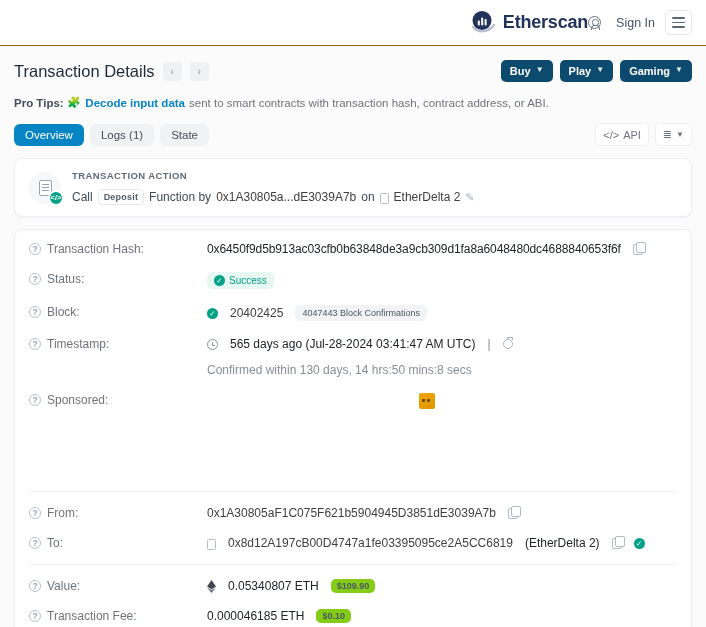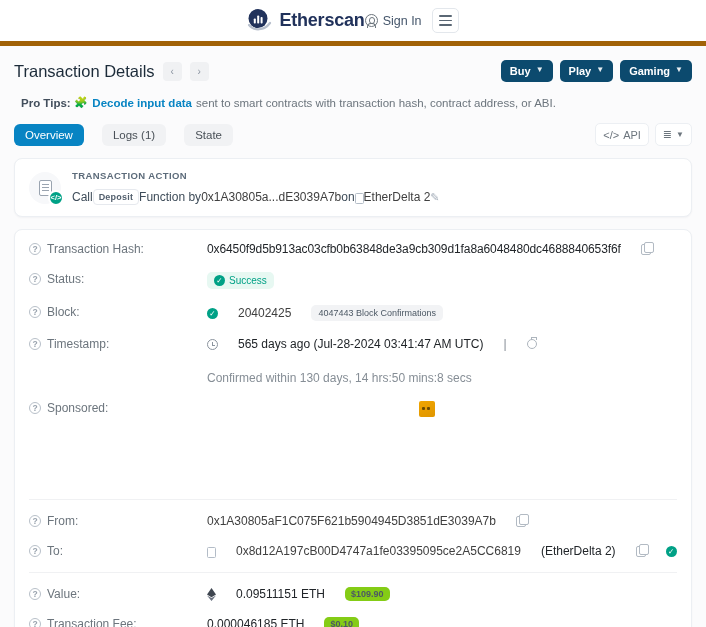--- a/index.html
+++ b/index.html
@@ -8,29 +8,29 @@
     background: #ffffff;
     font-family: "Liberation Sans", sans-serif;
     color: #212529;
     overflow: hidden;
   }
   .page { width: 706px; height: 627px; position: relative; background: #fbfbfc; }
 
   
   .navbar {
     height: 46px; background: #ffffff;
-    display: flex; align-items: center; justify-content: center;
+    display: flex; align-items: center; justify-content: flex-end;
     padding: 0 14px;
-    border-bottom: 5px solid #a16207;
+    border-bottom: 1px solid #a16207;
   }
   .brand { display: flex; align-items: center; gap: 7px; }
   .brand-logo { width: 25px; height: 25px; position: relative; }
   .brand-name { font-size: 18px; font-weight: 700; color: #21325b; letter-spacing: -0.2px; }
   .nav-right { display: flex; align-items: center; gap: 10px; }
-  .signin { display: flex; align-items: center; gap: 5px; font-size: 12.5px; color: #45566b; cursor: pointer; }
+  .signin { display: flex; align-items: center; gap: 15px; font-size: 12.5px; color: #45566b; cursor: pointer; }
   .signin-ico { width: 13px; height: 13px; border: 1.2px solid #6c757d; border-radius: 50%; position: relative; }
   .signin-ico:before {
     content: ""; position: absolute; left: 3.2px; top: 2px;
     width: 4.5px; height: 4.5px; border: 1.1px solid #6c757d; border-radius: 50%;
   }
   .signin-ico:after {
     content: ""; position: absolute; left: 1.8px; top: 7.5px;
     width: 7px; height: 4px; border: 1.1px solid #6c757d; border-bottom: none;
     border-radius: 4px 4px 0 0;
   }
@@ -56,33 +56,33 @@
   .title-right { display: flex; align-items: center; gap: 7px; }
   .pill-btn {
     background: #0c4a6e; color: #fff; font-size: 11px; font-weight: 600;
     border: none; border-radius: 5px; padding: 5px 9px;
     display: flex; align-items: flex-start; gap: 5px; cursor: pointer;
   }
   .pill-btn .caret { font-size: 8px; opacity: .9; }
 
   
   .protips {
-    padding: 14px 14px 0 21px; font-size: 11.5px; color: #6c757d;
+    padding: 14px 14px 0 14px; font-size: 11.5px; color: #6c757d;
     display: flex; align-items: center; gap: 4px; flex-wrap: wrap;
   }
   .protips .label { font-weight: 600; color: #424e5c; }
   .puzzle { font-size: 11px; }
   .protips a { color: #0784c3; text-decoration: none; font-weight: 600; cursor: pointer; }
 
   
   .tabsrow {
     display: flex; align-items: center; justify-content: space-between;
     padding: 14px 14px 0 14px;
   }
-  .tabs { display: flex; gap: 18px; }
+  .tabs { display: flex; gap: 6px; }
   .tab {
     font-size: 11.5px; padding: 5px 11px; border-radius: 6px;
     color: #495057; background: #f1f2f4; cursor: pointer; border: none;
   }
   .tab.active { background: #0784c3; color: #fff; }
   .tabs-right { display: flex; gap: 6px; }
   .ghost-btn {
     font-size: 11px; color: #6c757d; background: #fff;
     border: 1px solid #eceff3; border-radius: 5px; padding: 4px 7px;
     display: flex; align-items: center; gap: 4px; cursor: pointer;
@@ -119,21 +119,21 @@
     position: absolute; right: -3px; bottom: -2px;
     width: 16px; height: 16px; border-radius: 50%; background: #00a186;
     color: #fff; font-size: 7.5px; font-weight: 700;
     display: flex; align-items: center; justify-content: center;
     border: 2px solid #fff;
   }
   .action-text .ta-label {
     font-size: 9.5px; font-weight: 700; color: #5c6b7a;
     letter-spacing: .4px; margin-bottom: 8px;
   }
-  .action-line { display: flex; align-items: center; font-size: 12px; color: #3e4c59; flex-wrap: wrap; }
+  .action-line { display: flex; align-items: center; gap: 5px; font-size: 12px; color: #3e4c59; flex-wrap: wrap; }
   .chip {
     font-size: 9px; font-weight: 700; color: #525f6d; background: #fff;
     border: 1px solid #e6e9ee; border-radius: 4px; padding: 2px 5px;
     letter-spacing: .2px;
   }
   .lnk { color: #404040; text-decoration: none; cursor: pointer; }
   .mini-doc {
     display: inline-block; width: 9px; height: 11px; border: 1px solid #b3bcc7;
     border-radius: 1.5px; position: relative; top: 1px;
   }
@@ -144,21 +144,21 @@
   .row { display: flex; align-items: flex-start; padding: 8px 14px; font-size: 12px; }
   .row .lbl {
     width: 178px; flex: 0 0 178px; color: #6c757d;
     display: flex; align-items: center; gap: 6px;
   }
   .qmark {
     width: 12px; height: 12px; border-radius: 50%; border: 1px solid #b8c0c9;
     color: #98a2ad; font-size: 8.5px; line-height: 10px; text-align: center;
     flex: 0 0 auto; font-weight: 700;
   }
-  .row .val { flex: 1; color: #212529; display: flex; align-items: center; gap: 20px; flex-wrap: wrap; }
+  .row .val { flex: 1; color: #212529; display: flex; align-items: center; gap: 12px; flex-wrap: wrap; }
   .mono-hash { font-size: 12px; color: #212529; letter-spacing: -0.1px; }
   .copy-ico {
     display: inline-block; width: 10px; height: 11px; border: 1.1px solid #b2bac3;
     border-radius: 2px; position: relative; cursor: pointer; flex: 0 0 auto;
   }
   .copy-ico:before {
     content: ""; position: absolute; left: 2px; top: -2.5px; width: 8px; height: 9px;
     border: 1.1px solid #b2bac3; border-radius: 2px; background: #fff;
   }
   .badge-success {
@@ -420,21 +420,21 @@
           <span class="qmark">?</span>
           <span>Value:</span>
         </div>
         <div class="val">
           <span class="eth-ico">
             <svg width="9" height="13" viewBox="0 0 9 13">
                 <polygon points="4.5,0 9,6.6 4.5,9.2 0,6.6" fill="#3f4650"></polygon>
                 <polygon points="4.5,10.1 9,7.5 4.5,13 0,7.5" fill="#6b7280"></polygon>
               </svg>
           </span>
-          <span>0.09511151 ETH</span>
+          <span>0.05340807 ETH</span>
           <span class="dollar-pill">$109.90</span>
         </div>
       </div>
 
       <div class="row">
         <div class="lbl">
           <span class="qmark">?</span>
           <span>Transaction Fee:</span>
         </div>
         <div class="val">

